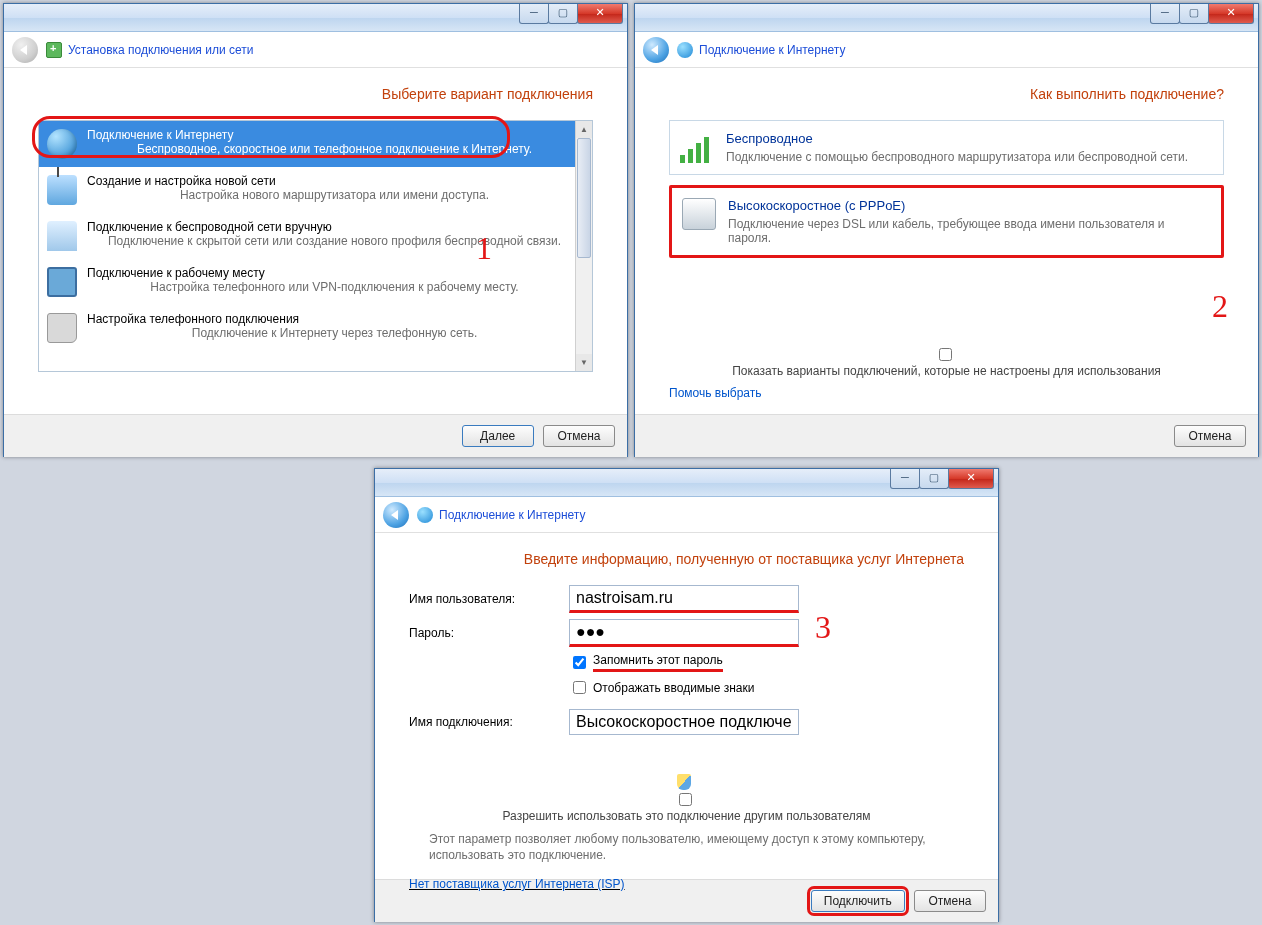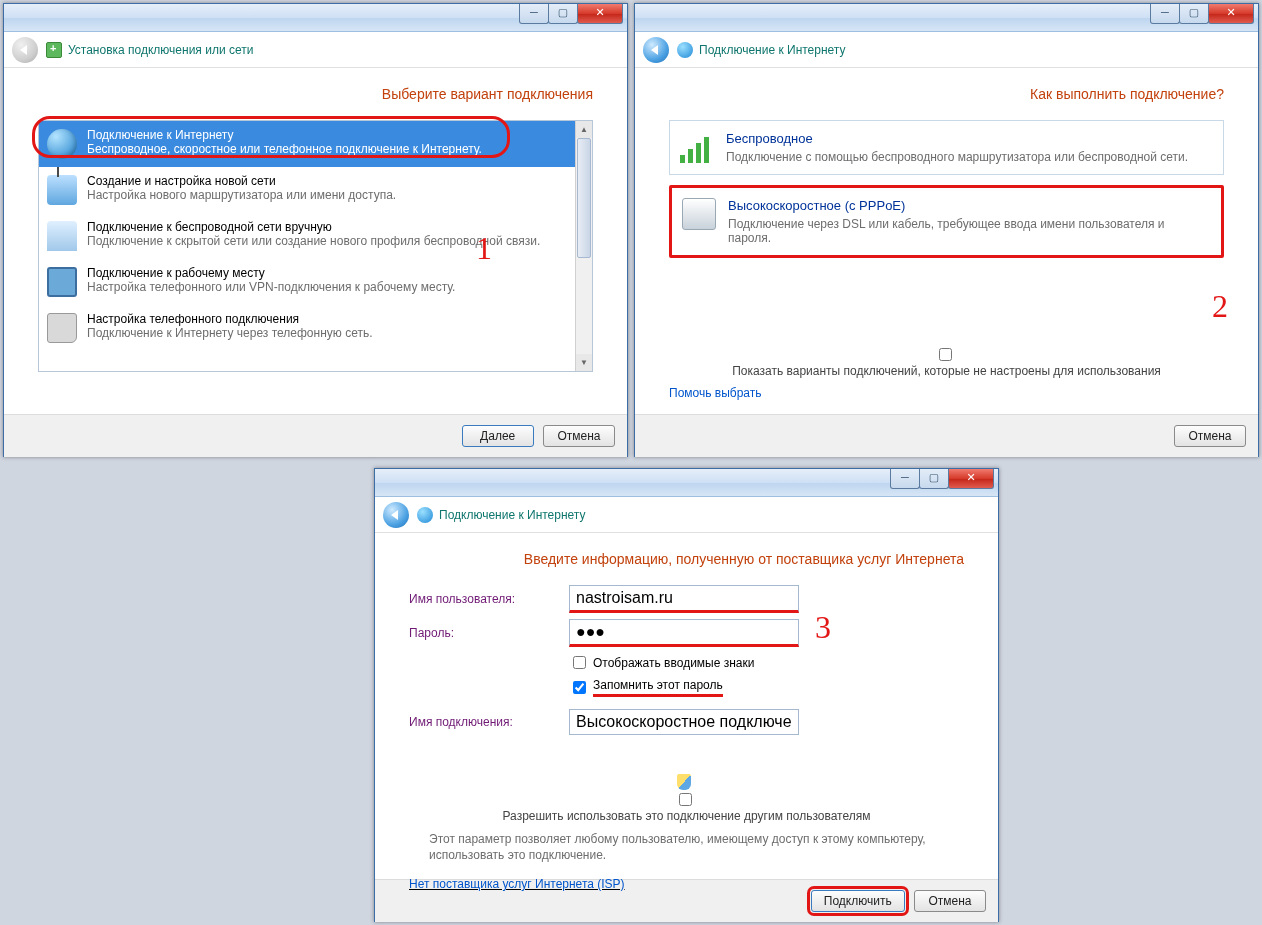--- a/index.html
+++ b/index.html
@@ -85,21 +85,21 @@
   }
   .nwz-icon::after { content: "+"; color: #fff; font-weight: bold; position: absolute; top: -1px; left: 3px; font-size: 11px;}
   .globe-icon {
     width: 16px; height: 16px;
     margin-right: 6px;
     border-radius: 50%;
     background: radial-gradient(circle at 35% 30%, #9be0ff, #1e88d6);
   }
   .nav-title {
     font-size: 12px;
-    color: #0f766e;
+    color: #1d4ed8;
   }
   .content {
     padding: 18px 34px 12px 34px;
     background: #fff;
   }
   h2.heading {
     color: #c2410c;
     font-size: 14px;
     font-weight: normal;
     margin: 0 0 18px 0;
@@ -131,21 +131,21 @@
     padding: 7px 10px 7px 48px;
     position: relative;
     min-height: 46px;
   }
   .opt .ico {
     position: absolute;
     left: 8px; top: 8px;
     width: 30px; height: 30px;
   }
   .opt .t1 { color: #000; font-size: 12px; }
-  .opt .t2 { color: #6d6d6d; font-size: 12px; }
+  .opt .t2 { color: #6d6d6d; font-size: 12px; text-align: center; }
   .opt.sel { background: #3a8be0; }
   .opt.sel .t1, .opt.sel .t2 { color: #fff; }
   .ico-globe { border-radius: 50%; background: radial-gradient(circle at 30% 25%, #b3e4ff, #1a7cc9); box-shadow: inset -2px -2px 4px rgba(0,0,0,.2); }
   .ico-router { background: linear-gradient(to bottom, #bde0ff, #5fa7df); border-radius: 4px; position: relative; }
   .ico-router::after{ content:""; position:absolute; top:-8px; left:10px; width:2px; height:10px; background:#4a4a4a;}
   .ico-wifi { background: linear-gradient(to bottom, #e0f0ff, #a0c8ea); border-radius: 4px 4px 0 0; }
   .ico-pc { background: #6aa9d8; border: 2px solid #3c6ea0; border-radius: 3px; }
   .ico-phone { background: #d9d9d9; border: 1px solid #999; border-radius: 3px 3px 6px 3px; }
   .hl-red {
     position: absolute;
@@ -201,21 +201,21 @@
     margin: 8px 0;
     font-size: 12px;
     color: #444;
     display: flex;
     align-items: center;
     flex-direction: column;
   }
   .chkrow input { margin-right: 6px; }
   .link { color: #0055cc; text-decoration: none; cursor: pointer; }
   .formrow { display: flex; align-items: center; margin: 6px 0; }
-  .formrow label { width: 160px; color: #701a75; font-size: 12px; }
+  .formrow label { width: 160px; color: #000000; font-size: 12px; }
   .formrow input[type=text], .formrow input[type=password] {
     width: 230px; padding: 3px 6px; border: 1px solid #a6b8cf; font-size: 16px;
   }
   .underline-red { border-bottom: 3px solid #e31616; padding-bottom: 2px; }
   .shield { display:inline-block; width:14px; height:16px; background: linear-gradient(135deg,#ffdf6b 50%,#5da7e4 50%); border-radius: 2px 2px 6px 6px; margin-right: 6px; vertical-align: middle;}
   .hint { color: #6d6d6d; font-size: 12px; margin-left: 20px; margin-top: 4px; line-height: 16px;}
 </style>
 </head>
 <body>
 
@@ -343,26 +343,26 @@
 
     <div class="formrow">
       <label>Имя пользователя:</label>
       <input type="text" style="border-bottom: 3px solid rgb(227, 22, 22);" value="nastroisam.ru">
     </div>
     <div class="formrow">
       <label>Пароль:</label>
       <input type="text" style="border-bottom: 3px solid rgb(227, 22, 22);" value="●●●">
     </div>
     <div class="formrow" style="margin-left:160px;">
+      <input type="checkbox" checked="" style="">
+      <span class="underline-red" style="margin-left:4px;">Запомнить этот пароль</span>
+    </div>
+    <div class="formrow" style="margin-left:160px;">
       <input type="checkbox" style="">
       <span style="margin-left:4px;">Отображать вводимые знаки</span>
-    </div>
-    <div class="formrow" style="margin-left:160px;">
-      <input type="checkbox" checked="" style="">
-      <span class="underline-red" style="margin-left:4px;">Запомнить этот пароль</span>
     </div>
     <div class="formrow" style="margin-top:12px;">
       <label>Имя подключения:</label>
       <input type="text" value="Высокоскоростное подключение" style="">
     </div>
 
     <div class="bignum" style="left:440px; top:76px;">3</div>
 
     <div style="margin-top:39px;">
       <div class="chkrow">

